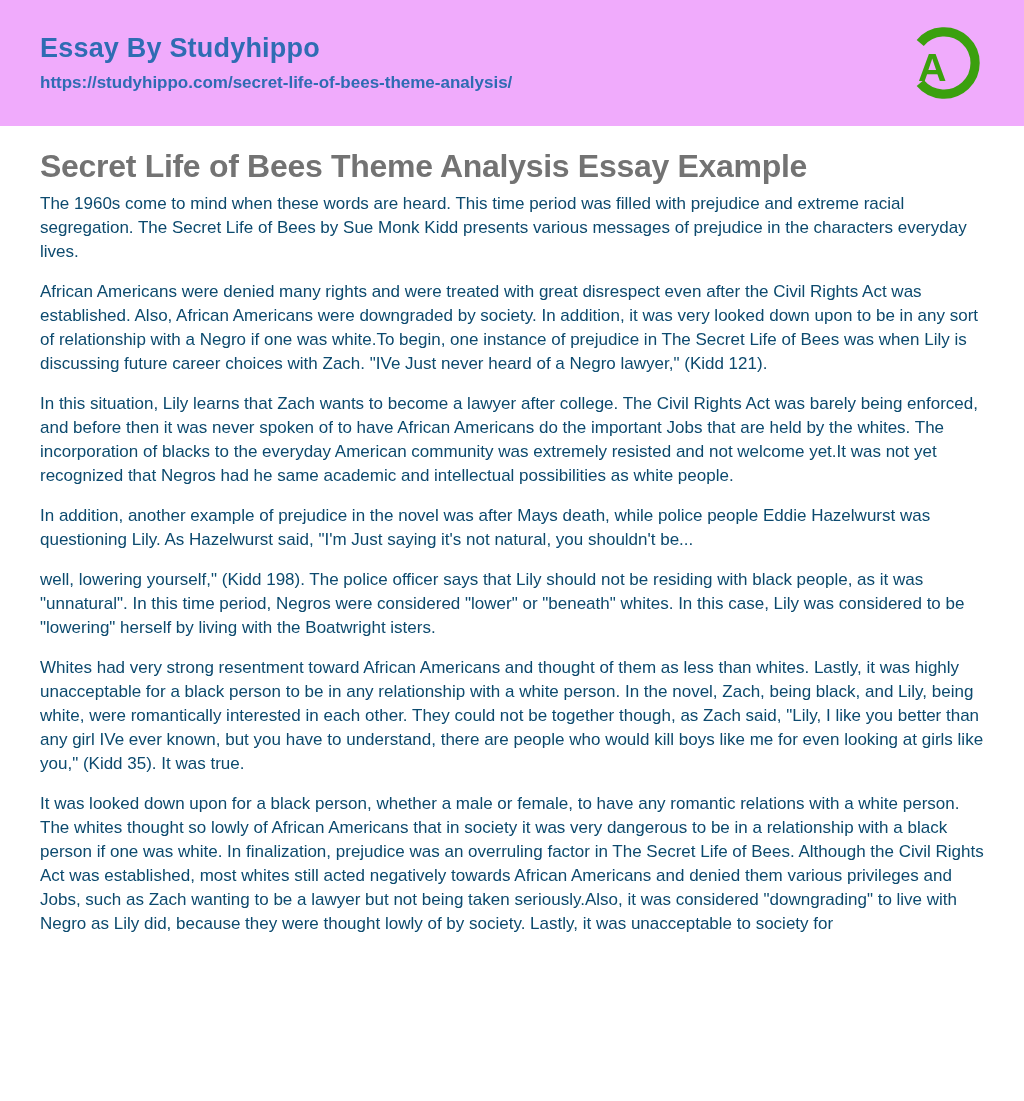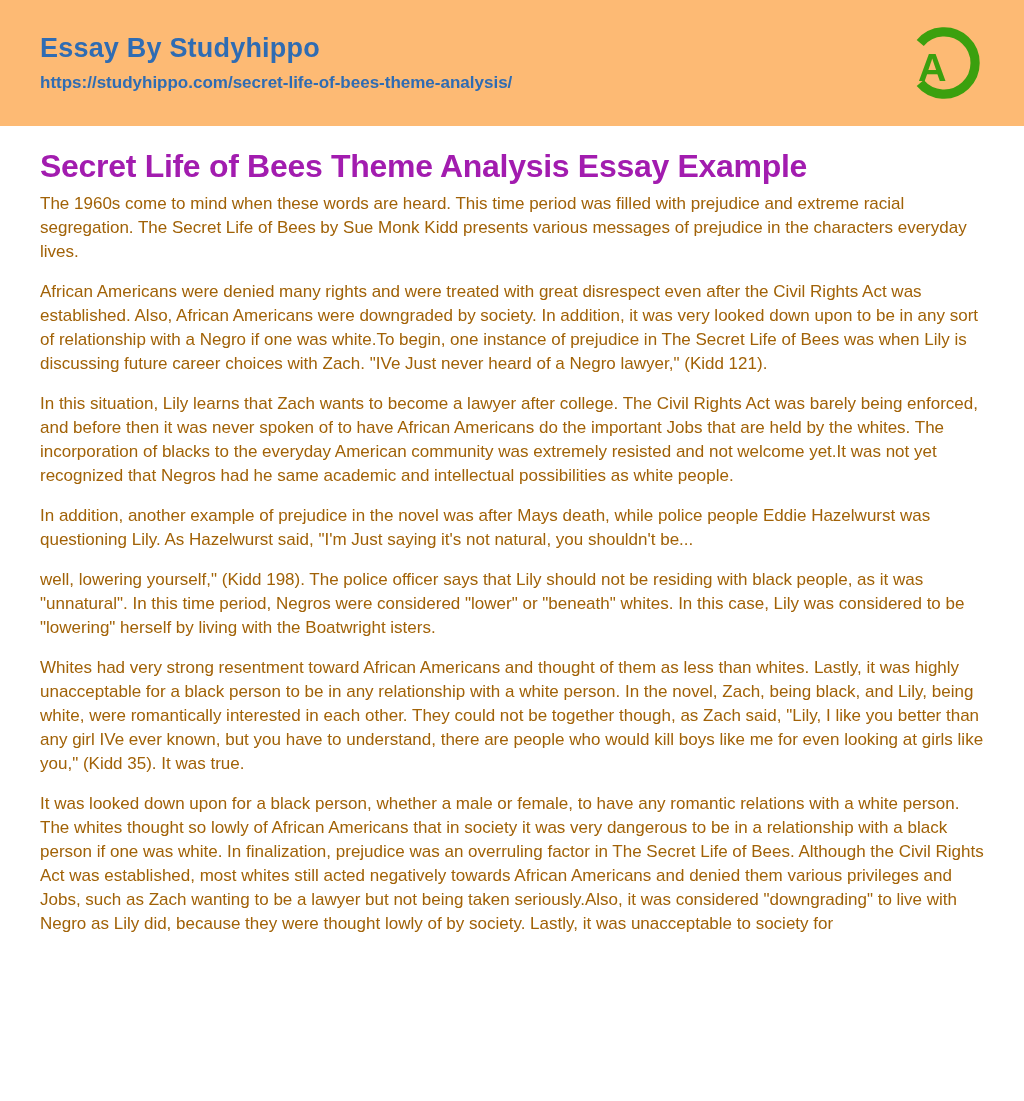--- a/index.html
+++ b/index.html
@@ -10,21 +10,21 @@
     font-family: "Liberation Sans", "DejaVu Sans", sans-serif;
   }
   .page {
     width: 1024px;
     min-height: 1101px;
     background: #ffffff;
     box-sizing: border-box;
   }
   .header-band {
     height: 126px;
-    background: #fdba74;
+    background: #f0abfc;
     display: flex;
     justify-content: space-between;
     align-items: center;
     padding: 0 38px 0 40px;
     box-sizing: border-box;
   }
   .header-text { display: flex; flex-direction: column; }
   .site-title {
     font-size: 27px;
     font-weight: 700;
@@ -45,28 +45,28 @@
     font-weight: bold;
     font-size: 47px;
   }
   .essay-title {
     margin: 21px 40px 7px 40px;
     max-width: 790px;
     font-size: 32px;
     line-height: 38px;
     font-weight: 800;
     letter-spacing: -0.3px;
-    color: #a21caf;
+    color: #737373;
   }
   .essay-paragraph {
     margin: 0 40px 16px 40px;
     width: 944px;
     font-size: 17px;
     line-height: 24px;
-    color: #a16207;
+    color: #0c4a6e;
   }
 </style>
 </head>
 <body>
 
 <div class="page">
 
   <header class="header-band">
     <div class="header-text">
       <div class="site-title">Essay By Studyhippo</div>

